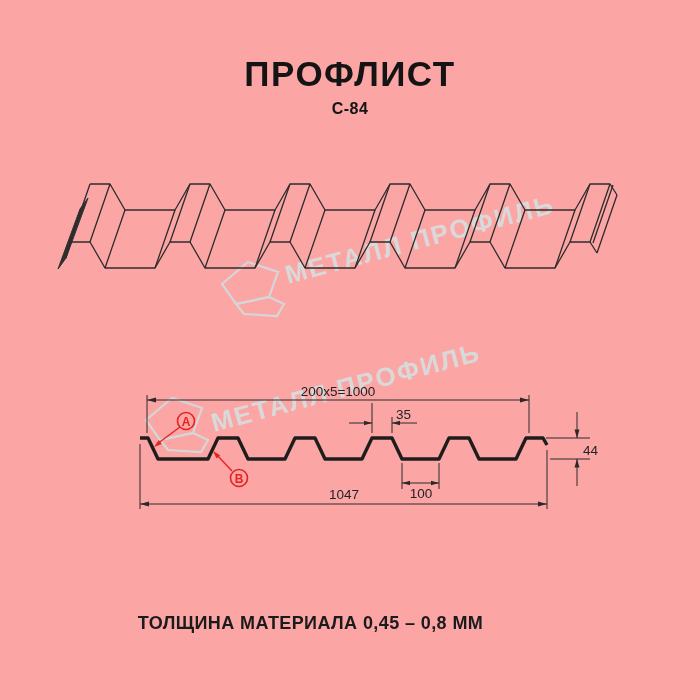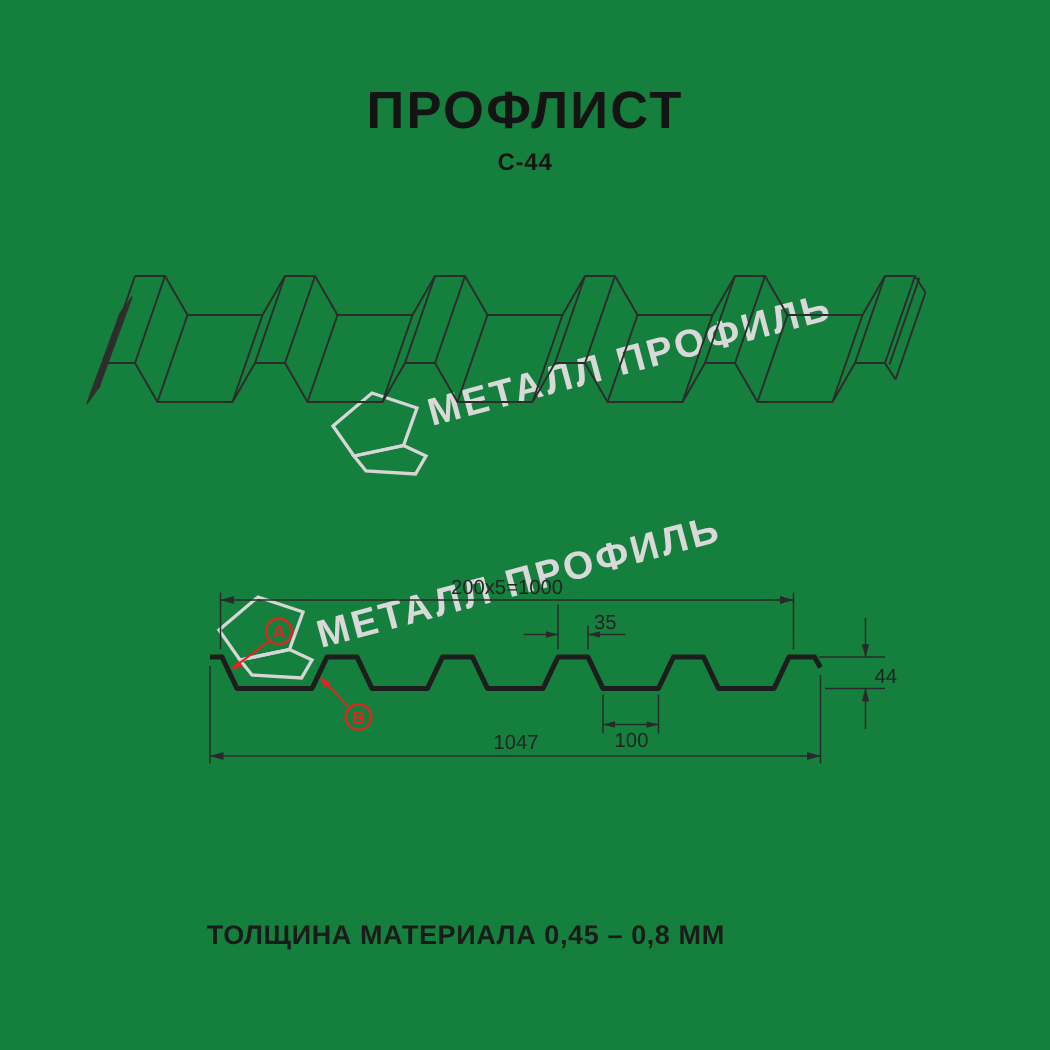--- a/index.html
+++ b/index.html
@@ -1,17 +1,17 @@
 <!DOCTYPE html>
 <html><head>
 <meta charset="utf-8">
 <style>
   html,body{margin:0;padding:0;background:#ffffff;}
   .page{
-    position:relative;width:700px;height:700px;background:#15803d;overflow:hidden;
+    position:relative;width:700px;height:700px;background:#fca5a5;overflow:hidden;
     font-family:"Liberation Sans",sans-serif;color:#1b1b1b;
   }
   .title{
     position:absolute;left:0;top:54px;width:700px;text-align:center;
     font-size:35px;font-weight:800;letter-spacing:1.5px;color:#141414;
   }
   .subtitle{
     position:absolute;left:0;top:100px;width:700px;text-align:center;
     font-size:16px;font-weight:700;letter-spacing:0.5px;color:#141414;
   }
@@ -23,21 +23,21 @@
   .wm-text{font-family:"Liberation Sans",sans-serif;font-size:26px;font-weight:700;letter-spacing:2px;}
   .dim-text{font-family:"Liberation Sans",sans-serif;font-size:13.5px;fill:#232323;}
   .lbl-text{font-family:"Liberation Sans",sans-serif;font-size:12px;font-weight:700;}
 </style>
 </head>
 <body>
 
 <div class="page">
 
   <div class="title">ПРОФЛИСТ</div>
-  <div class="subtitle">С-44</div>
+  <div class="subtitle">С-84</div>
 
   <svg width="700" height="700" viewBox="0 0 700 700">
 
     <g>
       <g transform="translate(222,262)" stroke="#d6d6d6" stroke-width="2.2" fill="none">
         <polygon points="0,22 26,0 56,10 47,35 14,42"></polygon>
         <polygon points="14,42 47,35 62,42 55,54 22,52"></polygon>
       </g>
       <text class="wm-text" transform="translate(288,284) rotate(-15)" fill="#d9d9d9">МЕТАЛЛ ПРОФИЛЬ</text>
     </g>

